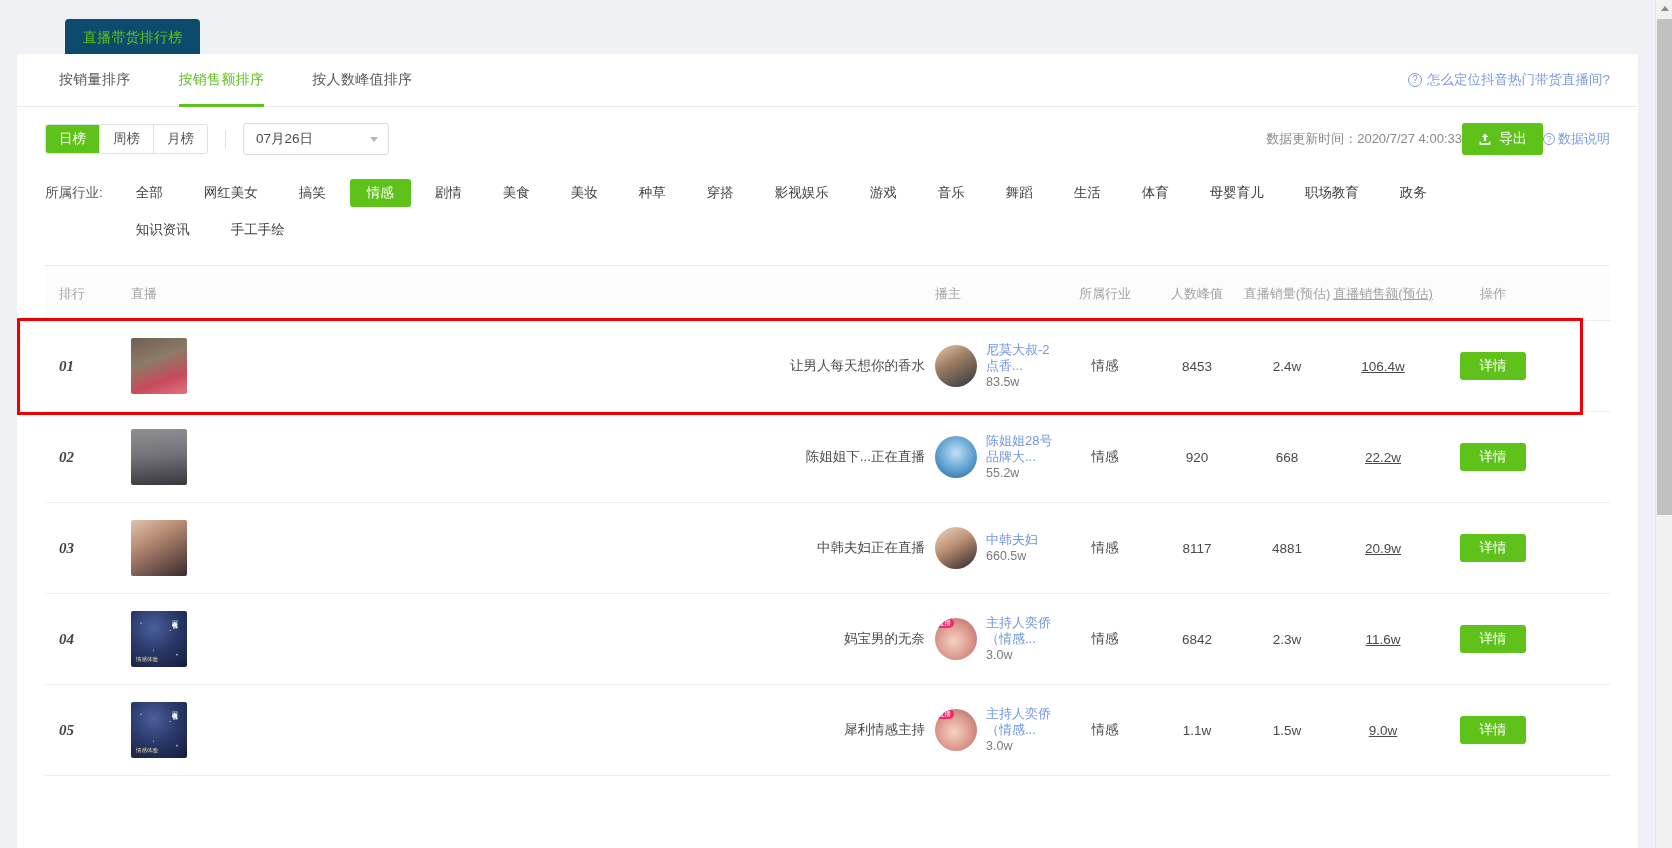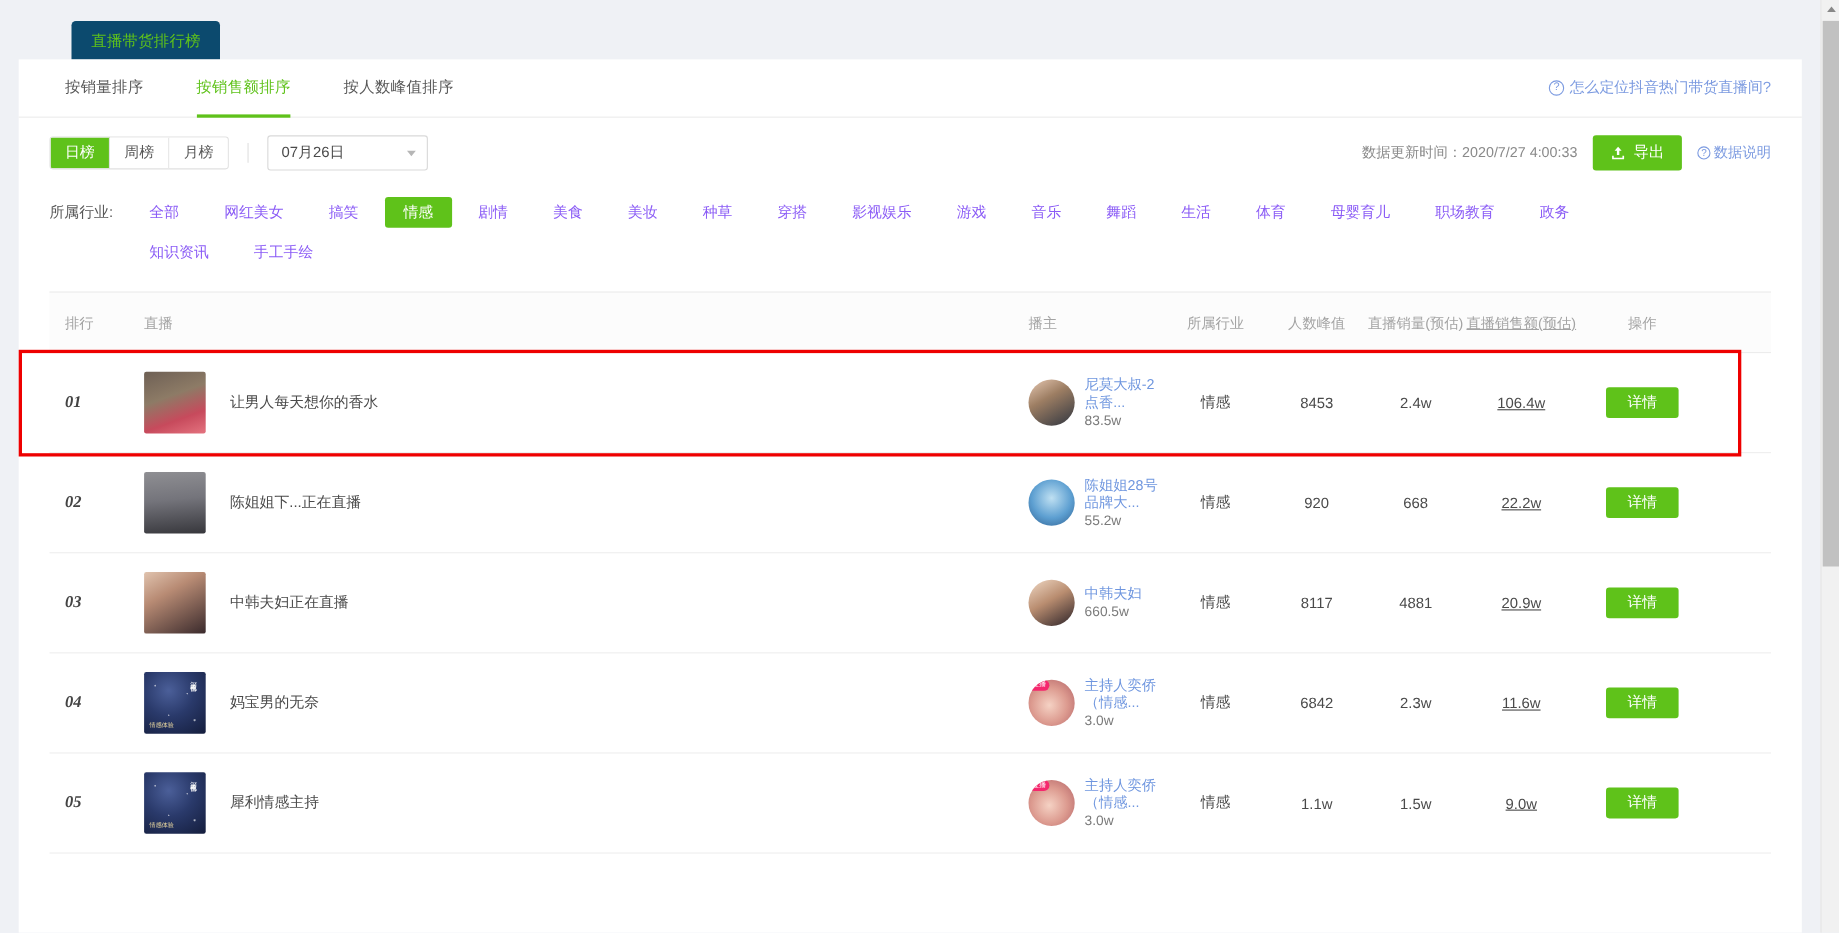--- a/index.html
+++ b/index.html
@@ -171,21 +171,20 @@
     width: 0; height: 0;
     border-left: 4.5px solid transparent;
     border-right: 4.5px solid transparent;
     border-top: 5.5px solid #b6b6b6;
   }
   .updated {
     position: absolute;
     right: 28px; top: 50%;
     transform: translateY(-50%);
     display: flex; align-items: center;
-    gap: 14px;
   }
   .updated-text {
     font-size: 13px;
     color: #8a8a8a;
     white-space: nowrap;
   }
   .export-btn {
     background: #5fc21a;
     color: #fff;
     font-size: 14px;
@@ -227,21 +226,21 @@
     margin-right: 16px;
     white-space: nowrap;
   }
   .industry-tags {
     display: flex;
     flex-wrap: wrap;
     max-width: 1420px;
   }
   .itag {
     font-size: 13.5px;
-    color: #8b5cf6;
+    color: #404040;
     padding: 5px 17px;
     border-radius: 3px;
     margin: 2px 7px 7px 0;
     line-height: 18px;
     white-space: nowrap;
   }
   .itag.active {
     background: #5fc21a;
     color: #fff;
   }
@@ -280,21 +279,21 @@
   }
   .trow:last-child { border-bottom: none; }
 
   .rank-num {
     font-size: 15px;
     font-style: italic;
     font-weight: bold;
     color: #444;
     font-family: "Liberation Serif", serif;
   }
-  .live-cell { display: flex; align-items: center; gap: 22px; }
+  .live-cell { display: flex; align-items: center; gap: 22px; justify-content: space-between; }
   .thumb {
     width: 56px; height: 56px;
     border-radius: 2px;
     flex: 0 0 auto;
     overflow: hidden;
     position: relative;
   }
   .thumb-title {
     font-size: 13.5px;
     color: #4a4a4a;

